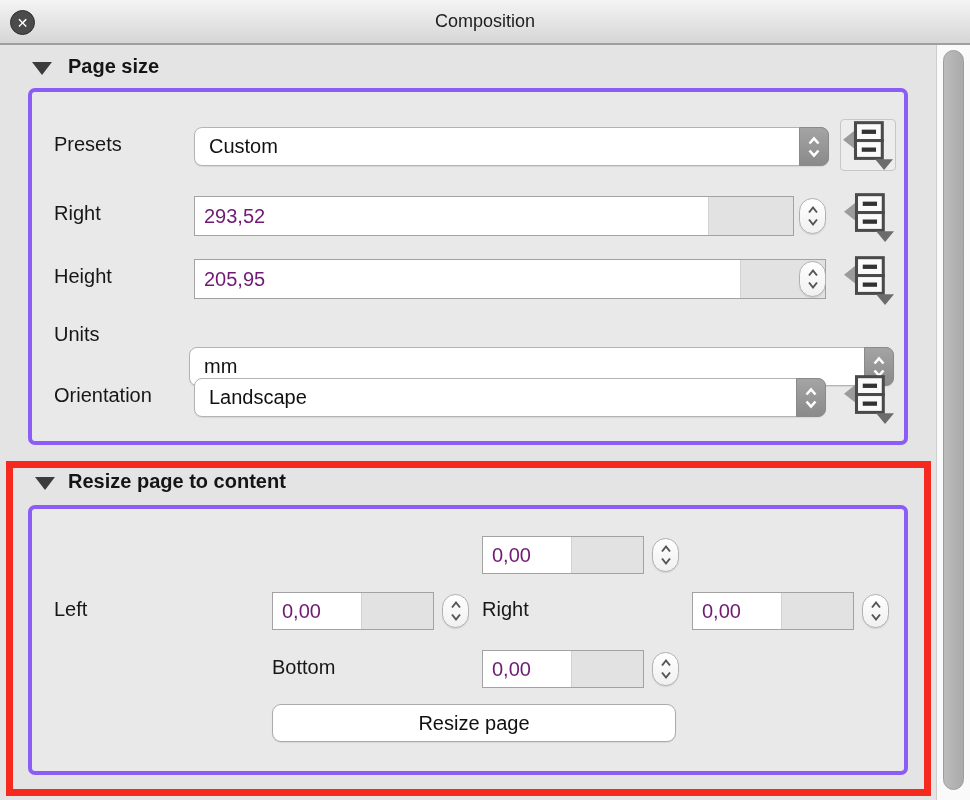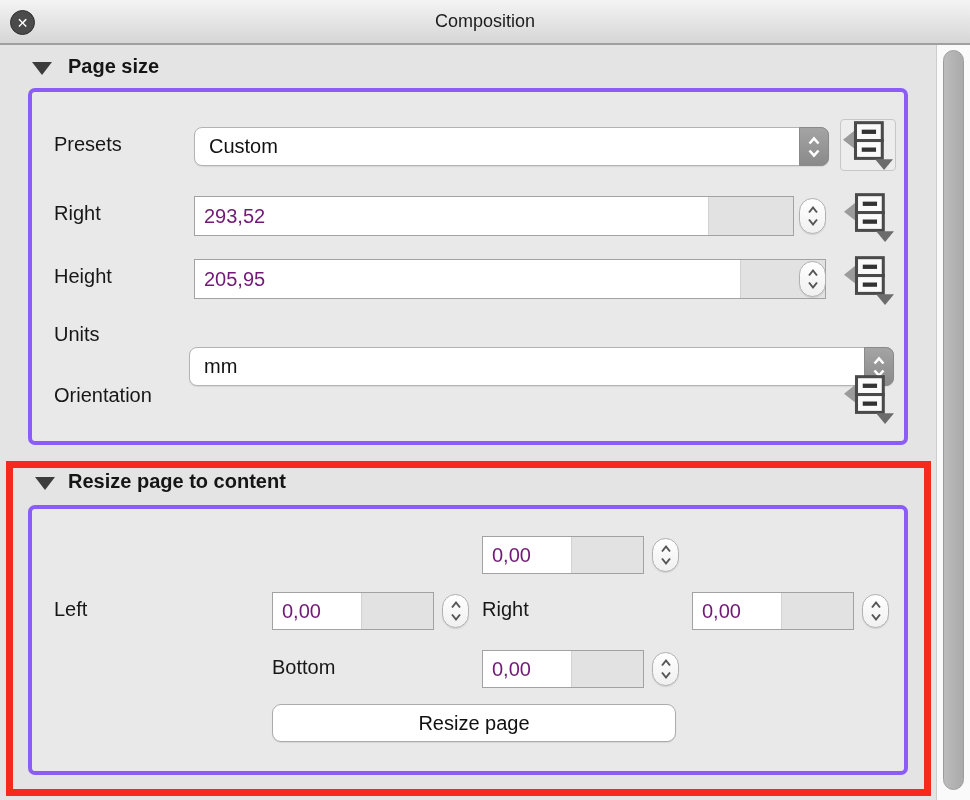--- a/index.html
+++ b/index.html
@@ -198,20 +198,29 @@
     <span class="combo-text">mm</span>
     <span class="combo-cap">
       <svg width="14" height="26" viewBox="0 0 14 26">
           <polyline points="2.5,9.5 7,4.5 11.5,9.5" fill="none" stroke="#ffffff" stroke-width="2.6"></polyline>
           <polyline points="2.5,16.5 7,21.5 11.5,16.5" fill="none" stroke="#ffffff" stroke-width="2.6"></polyline>
         </svg>
     </span>
   </div>
 
   <div class="row-label" style="left:22px; top:292px;">Orientation</div>
+  <div class="combo" style="left:162px; top:286px; width:632px;">
+    <span class="combo-text">Landscape</span>
+    <span class="combo-cap">
+      <svg width="14" height="26" viewBox="0 0 14 26">
+          <polyline points="2.5,9.5 7,4.5 11.5,9.5" fill="none" stroke="#ffffff" stroke-width="2.6"></polyline>
+          <polyline points="2.5,16.5 7,21.5 11.5,16.5" fill="none" stroke="#ffffff" stroke-width="2.6"></polyline>
+        </svg>
+    </span>
+  </div>
   <div class="override" style="left:810px; top:282px;">
     <svg width="54" height="50" viewBox="0 0 30 28">
       <polygon points="1,11 8,5.5 8,16.5" fill="#9b9b9b"></polygon>
       <rect x="8" y="1.5" width="15" height="10" fill="#fafafa" stroke="#4a4a4a" stroke-width="1.7"></rect>
       <rect x="8" y="11.5" width="15" height="10" fill="#fafafa" stroke="#4a4a4a" stroke-width="1.7"></rect>
       <rect x="11.5" y="5.4" width="8" height="2.4" fill="#333333"></rect>
       <rect x="11.5" y="15.4" width="8" height="2.4" fill="#333333"></rect>
       <polygon points="19,22 29,22 24,28" fill="#6c6c6c"></polygon>
     </svg>
   </div>

